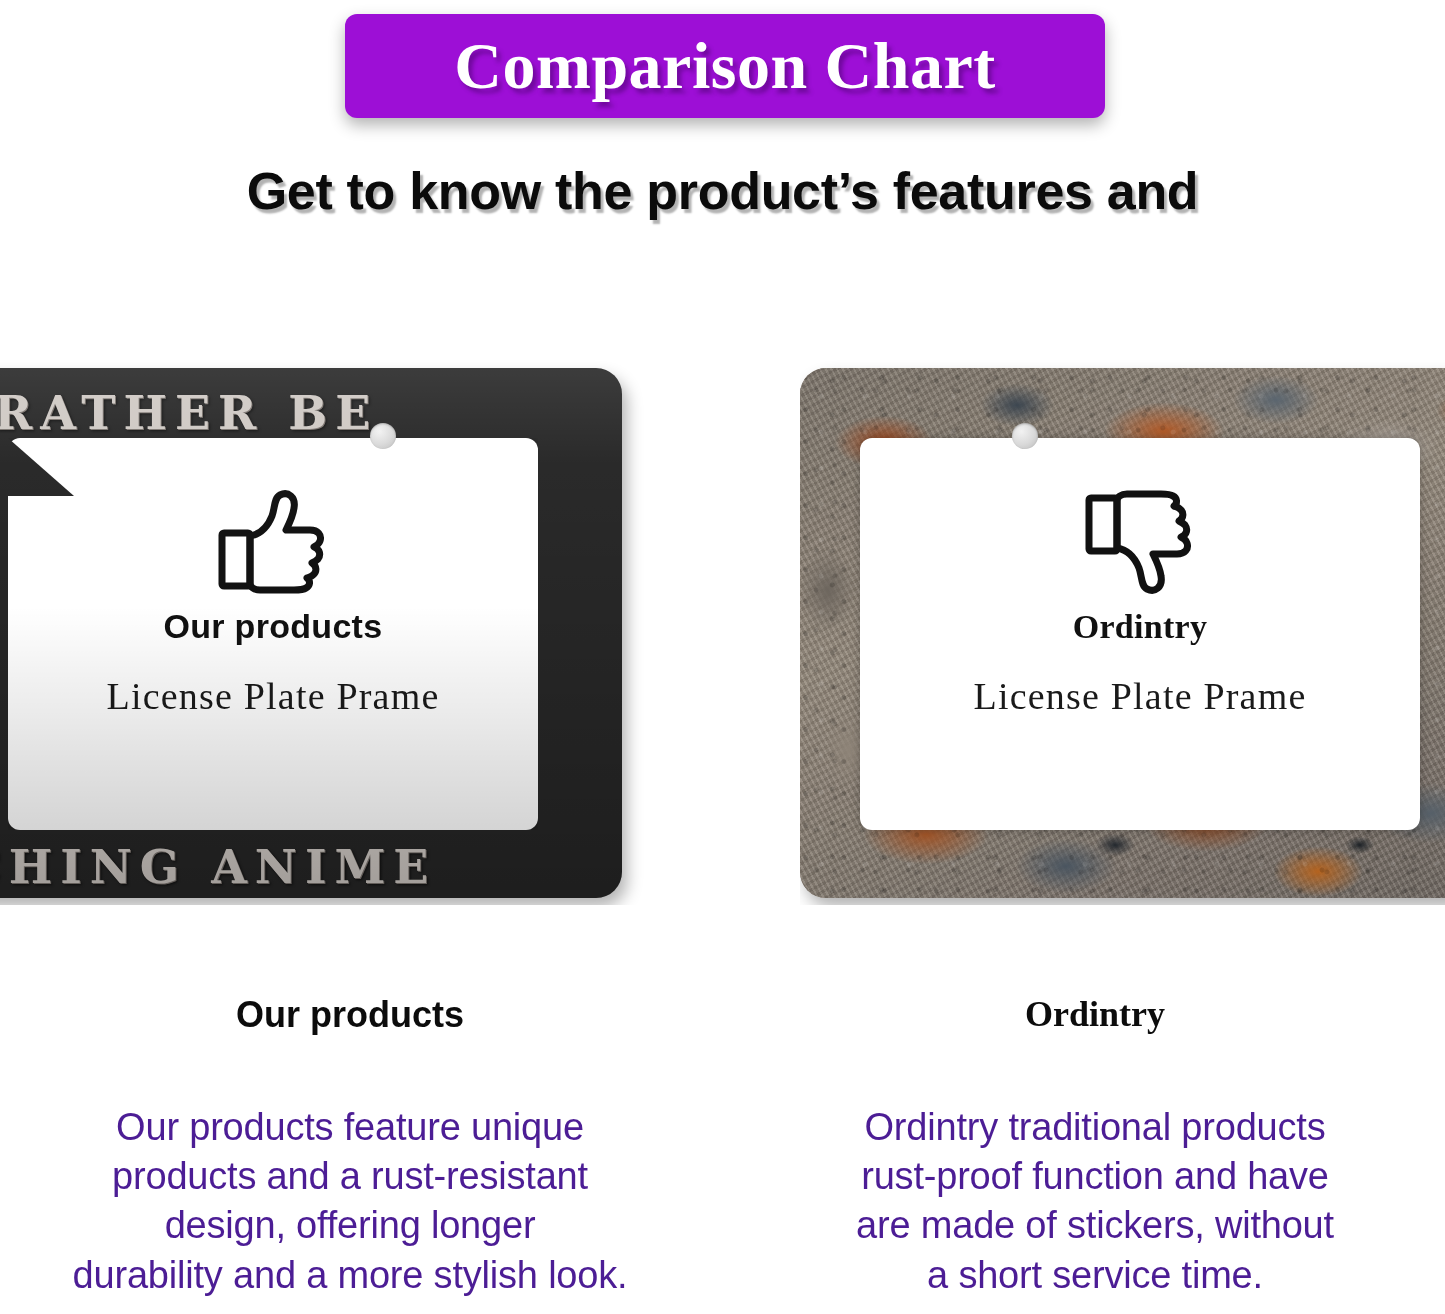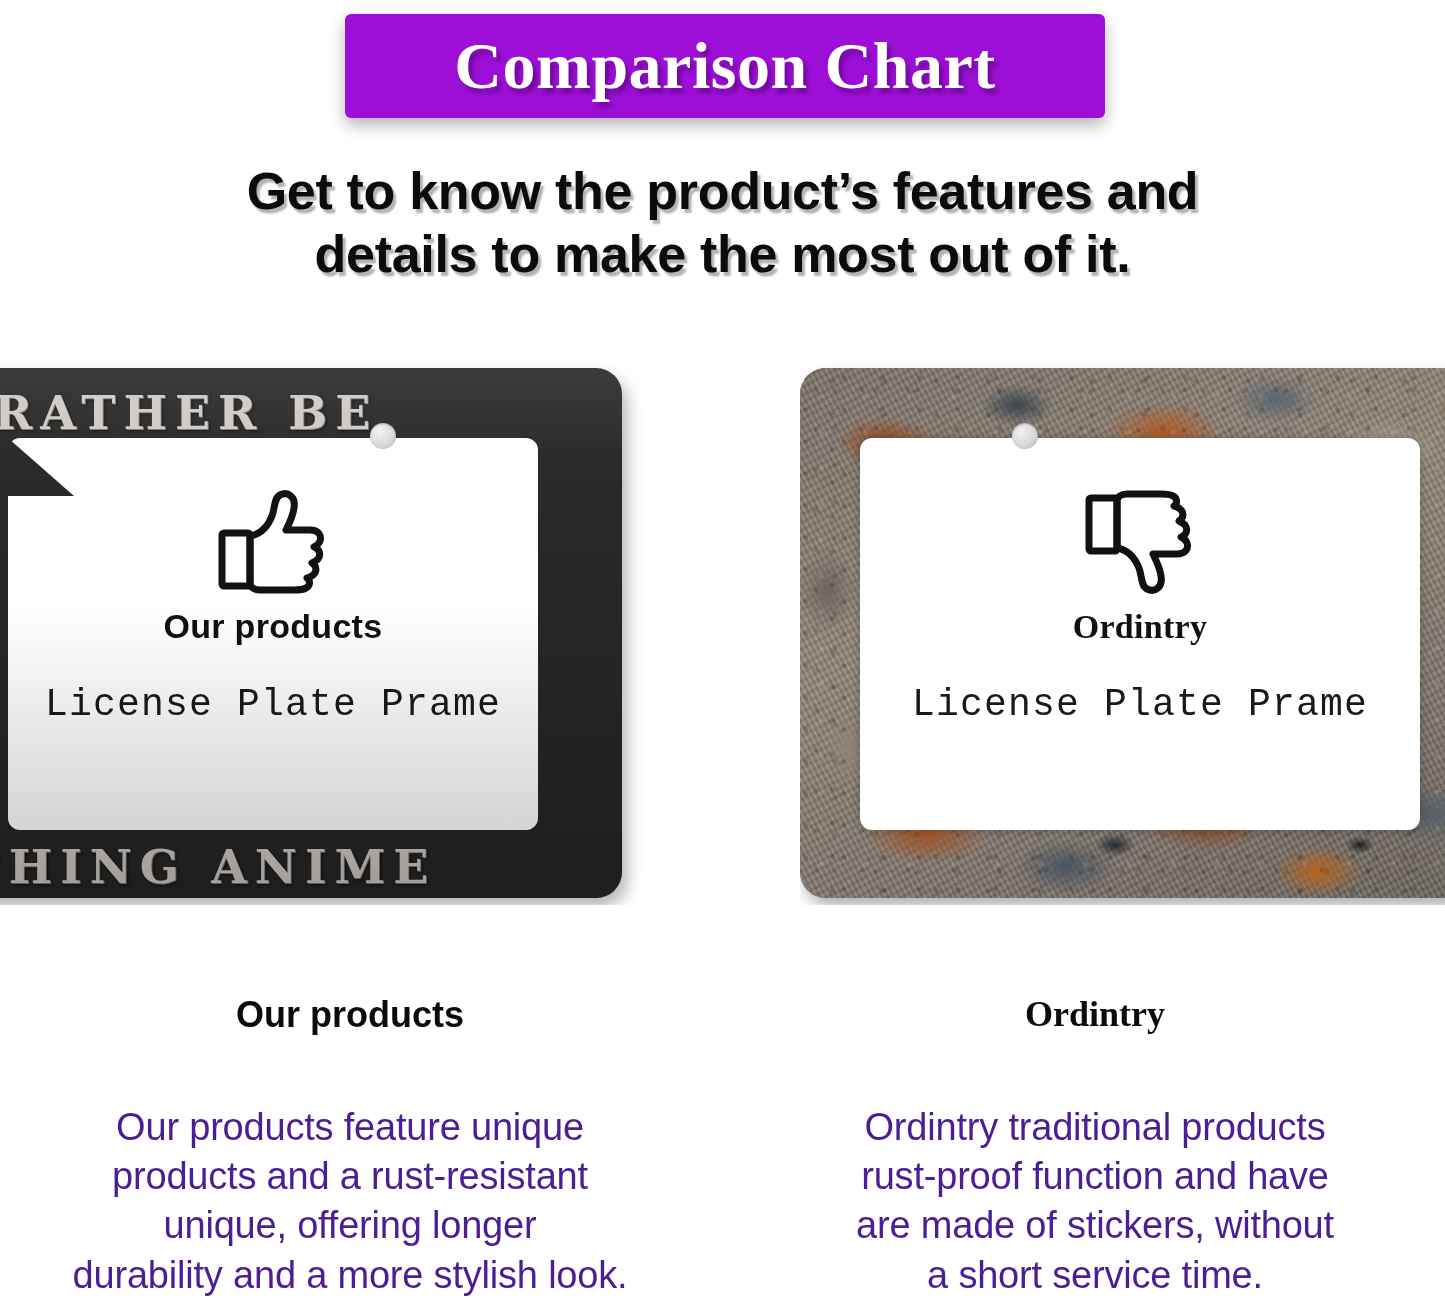--- a/index.html
+++ b/index.html
@@ -17,21 +17,21 @@
   }
 
   
   #title-banner {
     position: absolute;
     left: 345px;
     top: 14px;
     width: 760px;
     height: 104px;
     background: #9D0FD6;
-    border-radius: 6px;
+    border-radius: 12px;
     box-shadow: 0 7px 16px rgba(0,0,0,0.30);
     display: flex;
     align-items: center;
     justify-content: center;
   }
   #title-banner-text {
     font-family: "Liberation Serif", "DejaVu Serif", serif;
     font-weight: bold;
     font-size: 66px;
     color: #ffffff;
@@ -222,22 +222,22 @@
     font-family: "Liberation Sans", sans-serif;
     font-weight: bold;
     letter-spacing: 0.3px;
   }
   .brand-ordinary {
     font-family: "Liberation Serif", "DejaVu Serif", serif;
     font-weight: bold;
     letter-spacing: 0.3px;
   }
   .brand-sub {
-    margin-top: 40px;
-    font-family: Liberation Mono, monospace;
+    margin-top: 32px;
+    font-family: Liberation Serif, serif;
     font-weight: 300;
     font-size: 38px;
     color: #1a1a1a;
     letter-spacing: 1.2px;
     line-height: 1.05;
   }
 
   
   .bottom-col {
     position: absolute;
@@ -268,21 +268,20 @@
 </style>
 </head>
 <body>
 
 <div id="title-banner">
   <span id="title-banner-text">Comparison Chart</span>
 </div>
 
 <div id="subtitle">
   <span class="sub-line">Get to know the product’s features and</span>
-  <span class="sub-line">details to make the most out of it.</span>
 </div>
 
 <div class="frame-stage" id="stage-left">
   <div class="plate-frame" id="plate-left">
 
     <div class="band-text" id="band-top">D RATHER BE</div>
 
     <div class="band-text" id="band-bottom">TCHING ANIME</div>
 
     <div class="plate-window" id="window-left">
@@ -360,21 +359,21 @@
     <div class="notch" id="notch-right"></div>
     <div class="mount-hole" id="hole-right"></div>
   </div>
 </div>
 
 <div class="bottom-col" id="col-left">
   <div class="col-heading" id="heading-left">Our products</div>
   <div class="col-body">
     <span class="body-line">Our products feature unique</span>
     <span class="body-line">products and a rust-resistant</span>
-    <span class="body-line">unique, offering longer</span>
+    <span class="body-line">design, offering longer</span>
     <span class="body-line">durability and a more stylish look.</span>
   </div>
 </div>
 
 <div class="bottom-col" id="col-right">
   <div class="col-heading" id="heading-right">Ordintry</div>
   <div class="col-body">
     <span class="body-line">Ordintry traditional products</span>
     <span class="body-line">rust-proof function and have</span>
     <span class="body-line">are made of stickers, without</span>

